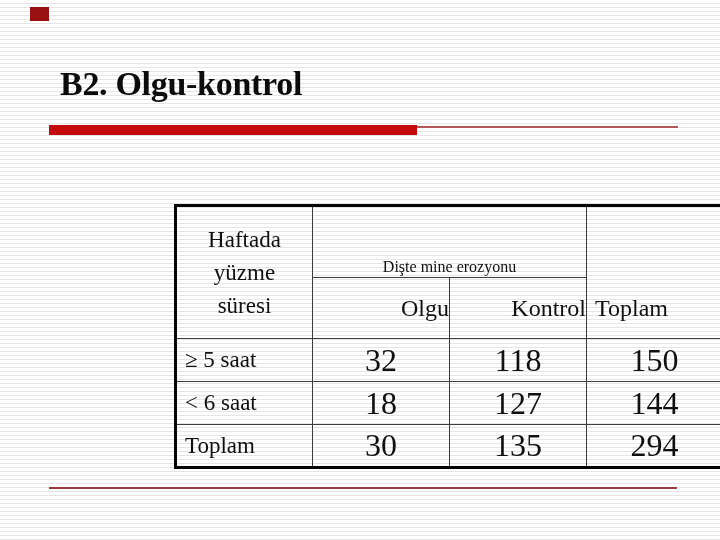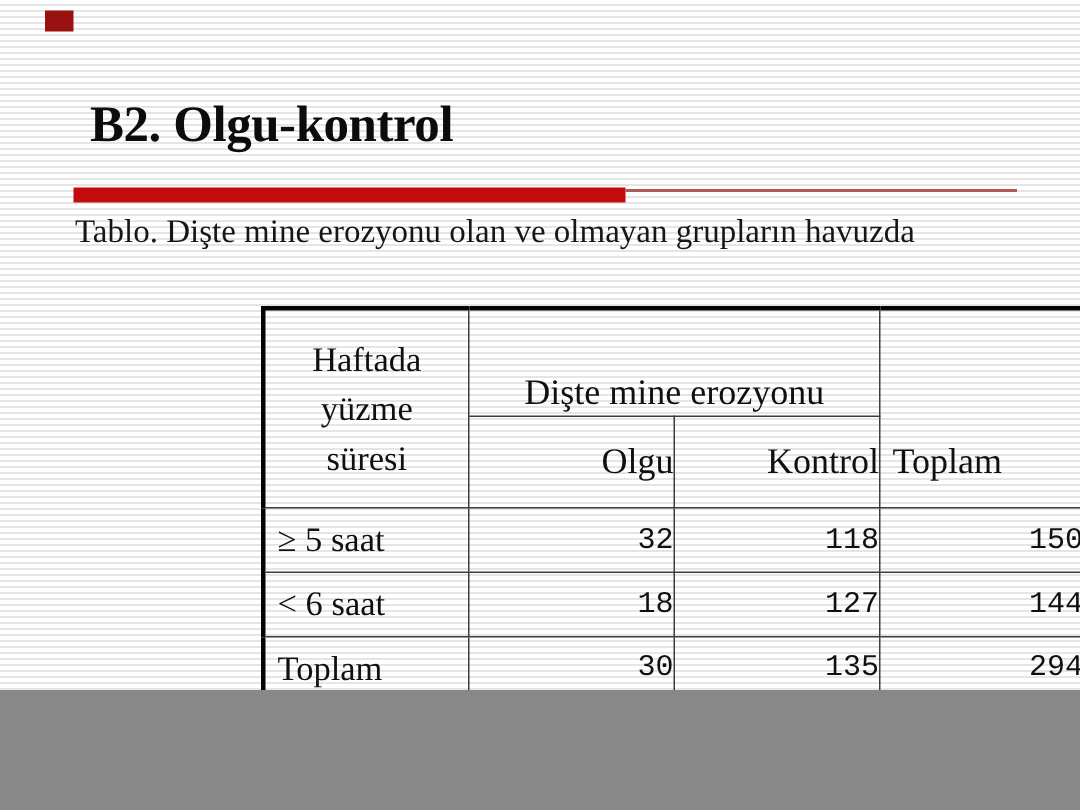--- a/index.html
+++ b/index.html
@@ -1,18 +1,18 @@
 <!DOCTYPE html>
 <html><head>
 <meta charset="utf-8">
 <style>
   html, body { margin: 0; padding: 0; background: #888; }
   .slide {
     position: relative;
-    width: 720px; height: 460px;
+    width: 720px; height: 540px;
     margin: 0 auto;
     overflow: hidden;
     background: repeating-linear-gradient(180deg,
       #ffffff 0px, #ffffff 3px,
       #e5e5e5 3px, #e5e5e5 4px);
     font-family: "Liberation Serif", "DejaVu Serif", serif;
     color: #111;
   }
   .bullet-square {
     position: absolute; left: 30px; top: 7px;
@@ -62,61 +62,59 @@
   .data-table td.outerR { border-right: 3px solid #050505; }
   .data-table td.outerT { border-top: 3px solid #050505; }
   .data-table td.outerB { border-bottom: 3px solid #050505; }
   td.rowhead-main {
     text-align: center; vertical-align: middle;
     line-height: 33px;
     padding: 0 14px;
   }
   td.span-header {
     text-align: center; vertical-align: bottom;
-    font-size: 24px;
+    font-size: 16px;
     padding-bottom: 1px;
   }
   td.sub-header {
     text-align: right; vertical-align: middle;
     font-size: 24px;
   }
   td.total-header {
     text-align: left; vertical-align: bottom;
     font-size: 24px;
     padding: 0 0 16px 8px;
   }
   td.row-label {
     text-align: left; vertical-align: middle;
     padding-left: 8px;
   }
   td.num-cell {
-    text-align: right; vertical-align: middle;
-    font-size: 20px;
-    font-family: Liberation Mono, monospace;
+    text-align: center; vertical-align: middle;
+    font-size: 32px;
   }
   .bottom-line {
     position: absolute; left: 49px; top: 487px;
     width: 628px; height: 2px;
     background: #9a3a3a;
   }
 </style>
 </head>
 <body>
 
 <div class="slide">
 
   <div class="bullet-square"></div>
 
   <div class="title">B2. Olgu-kontrol</div>
 
   <div class="accent-bar"></div>
   <div class="accent-thin-line"></div>
 
   <div class="caption">
-    <div>Tablo. Dişte mine erozyonu olan ve olmayan grupların havuzda</div>
   </div>
 
   <table class="data-table">
     <colgroup>
       <col style="width:137px">
         <col style="width:137px">
         <col style="width:137px">
         <col style="width:137px">
     </colgroup>
     <tbody>

